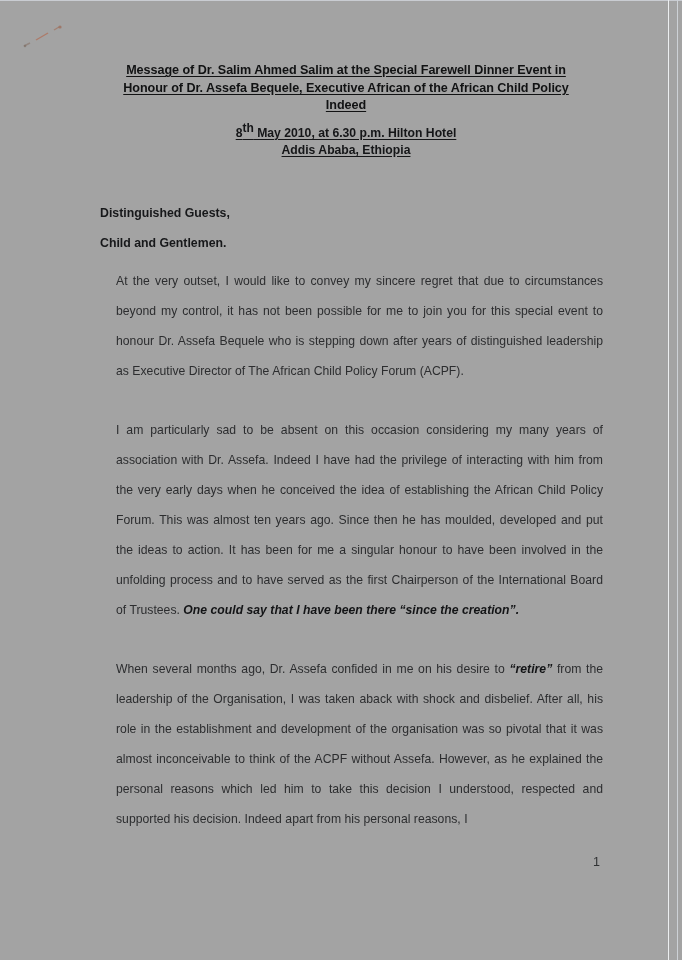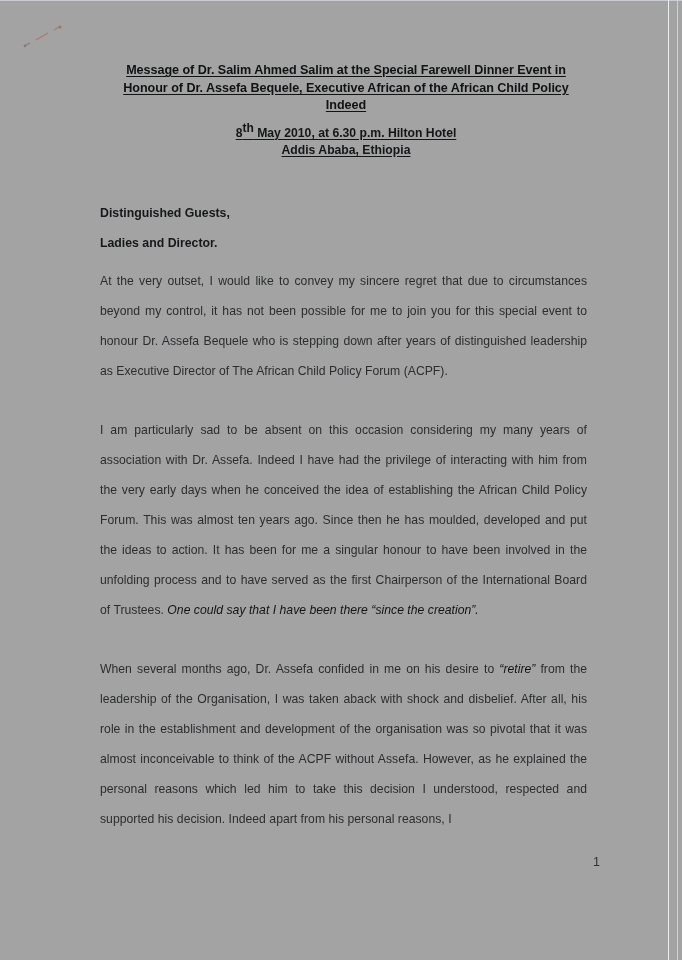--- a/index.html
+++ b/index.html
@@ -106,38 +106,38 @@
   .salutation-line {
     font-size: 12.3px;
     font-weight: bold;
     color: #17181a;
     line-height: 30px;
   }
 
   
   .body-block {
     position: absolute;
-    left: 100px;
+    left: 116px;
     top: 266px;
     width: 487px;
   }
   .para {
     font-size: 12.2px;
     color: #2c2d2f;
     line-height: 30px;
     text-align: justify;
     text-justify: inter-word;
     margin: 0 0 29px 0;
     letter-spacing: 0.02px;
   }
   .para:last-child {
     margin-bottom: 16px;
   }
   .para .em {
-    font-weight: normal;
+    font-weight: bold;
     font-style: italic;
     color: #131416;
   }
 
   
   .page-number {
     position: absolute;
     left: 560px;
     top: 855px;
     width: 40px;
@@ -177,21 +177,21 @@
     <div class="venue-line">
       <span class="u"><span>8</span><sup>th</sup><span> May 2010, at 6.30 p.m. Hilton Hotel</span></span>
     </div>
     <div class="venue-line">
       <span class="u">Addis Ababa, Ethiopia</span>
     </div>
   </div>
 
   <div class="salutation">
     <div class="salutation-line">Distinguished Guests,</div>
-    <div class="salutation-line">Ladies and Director.</div>
+    <div class="salutation-line">Child and Gentlemen.</div>
   </div>
 
   <div class="body-block">
       <p class="para"><span>At the very outset, I would like to convey my sincere regret that due to circumstances beyond my control, it has not been possible for me to join you for this special event to honour Dr. Assefa Bequele who is stepping down after years of distinguished leadership as Executive Director of The African Child Policy Forum (ACPF).</span></p>
       <p class="para"><span>I am particularly sad to be absent on this occasion considering my many years of association with Dr. Assefa.  Indeed I have had the privilege of interacting with him from the very early days when he conceived the idea of establishing the African Child Policy Forum.  This was almost ten years ago.  Since then he has moulded, developed and put the ideas to action.  It has been for me a singular honour to have been involved in the unfolding process and to have served as the first Chairperson of the International Board of Trustees.  </span><span class="em">One could say that I have been there “since the creation”.</span></p>
       <p class="para"><span>When several months ago, Dr. Assefa confided in me on his desire to </span><span class="em">“retire”</span><span> from the leadership of the Organisation, I was taken aback with shock and disbelief.  After all, his role in the establishment and development of the organisation was so pivotal that it was almost inconceivable to think of the ACPF without Assefa.  However, as he explained the personal reasons which led him to take this decision I understood, respected and supported his decision.  Indeed apart from his personal reasons, I</span></p>
     </div>
 
   <div class="page-number">1</div>
 

